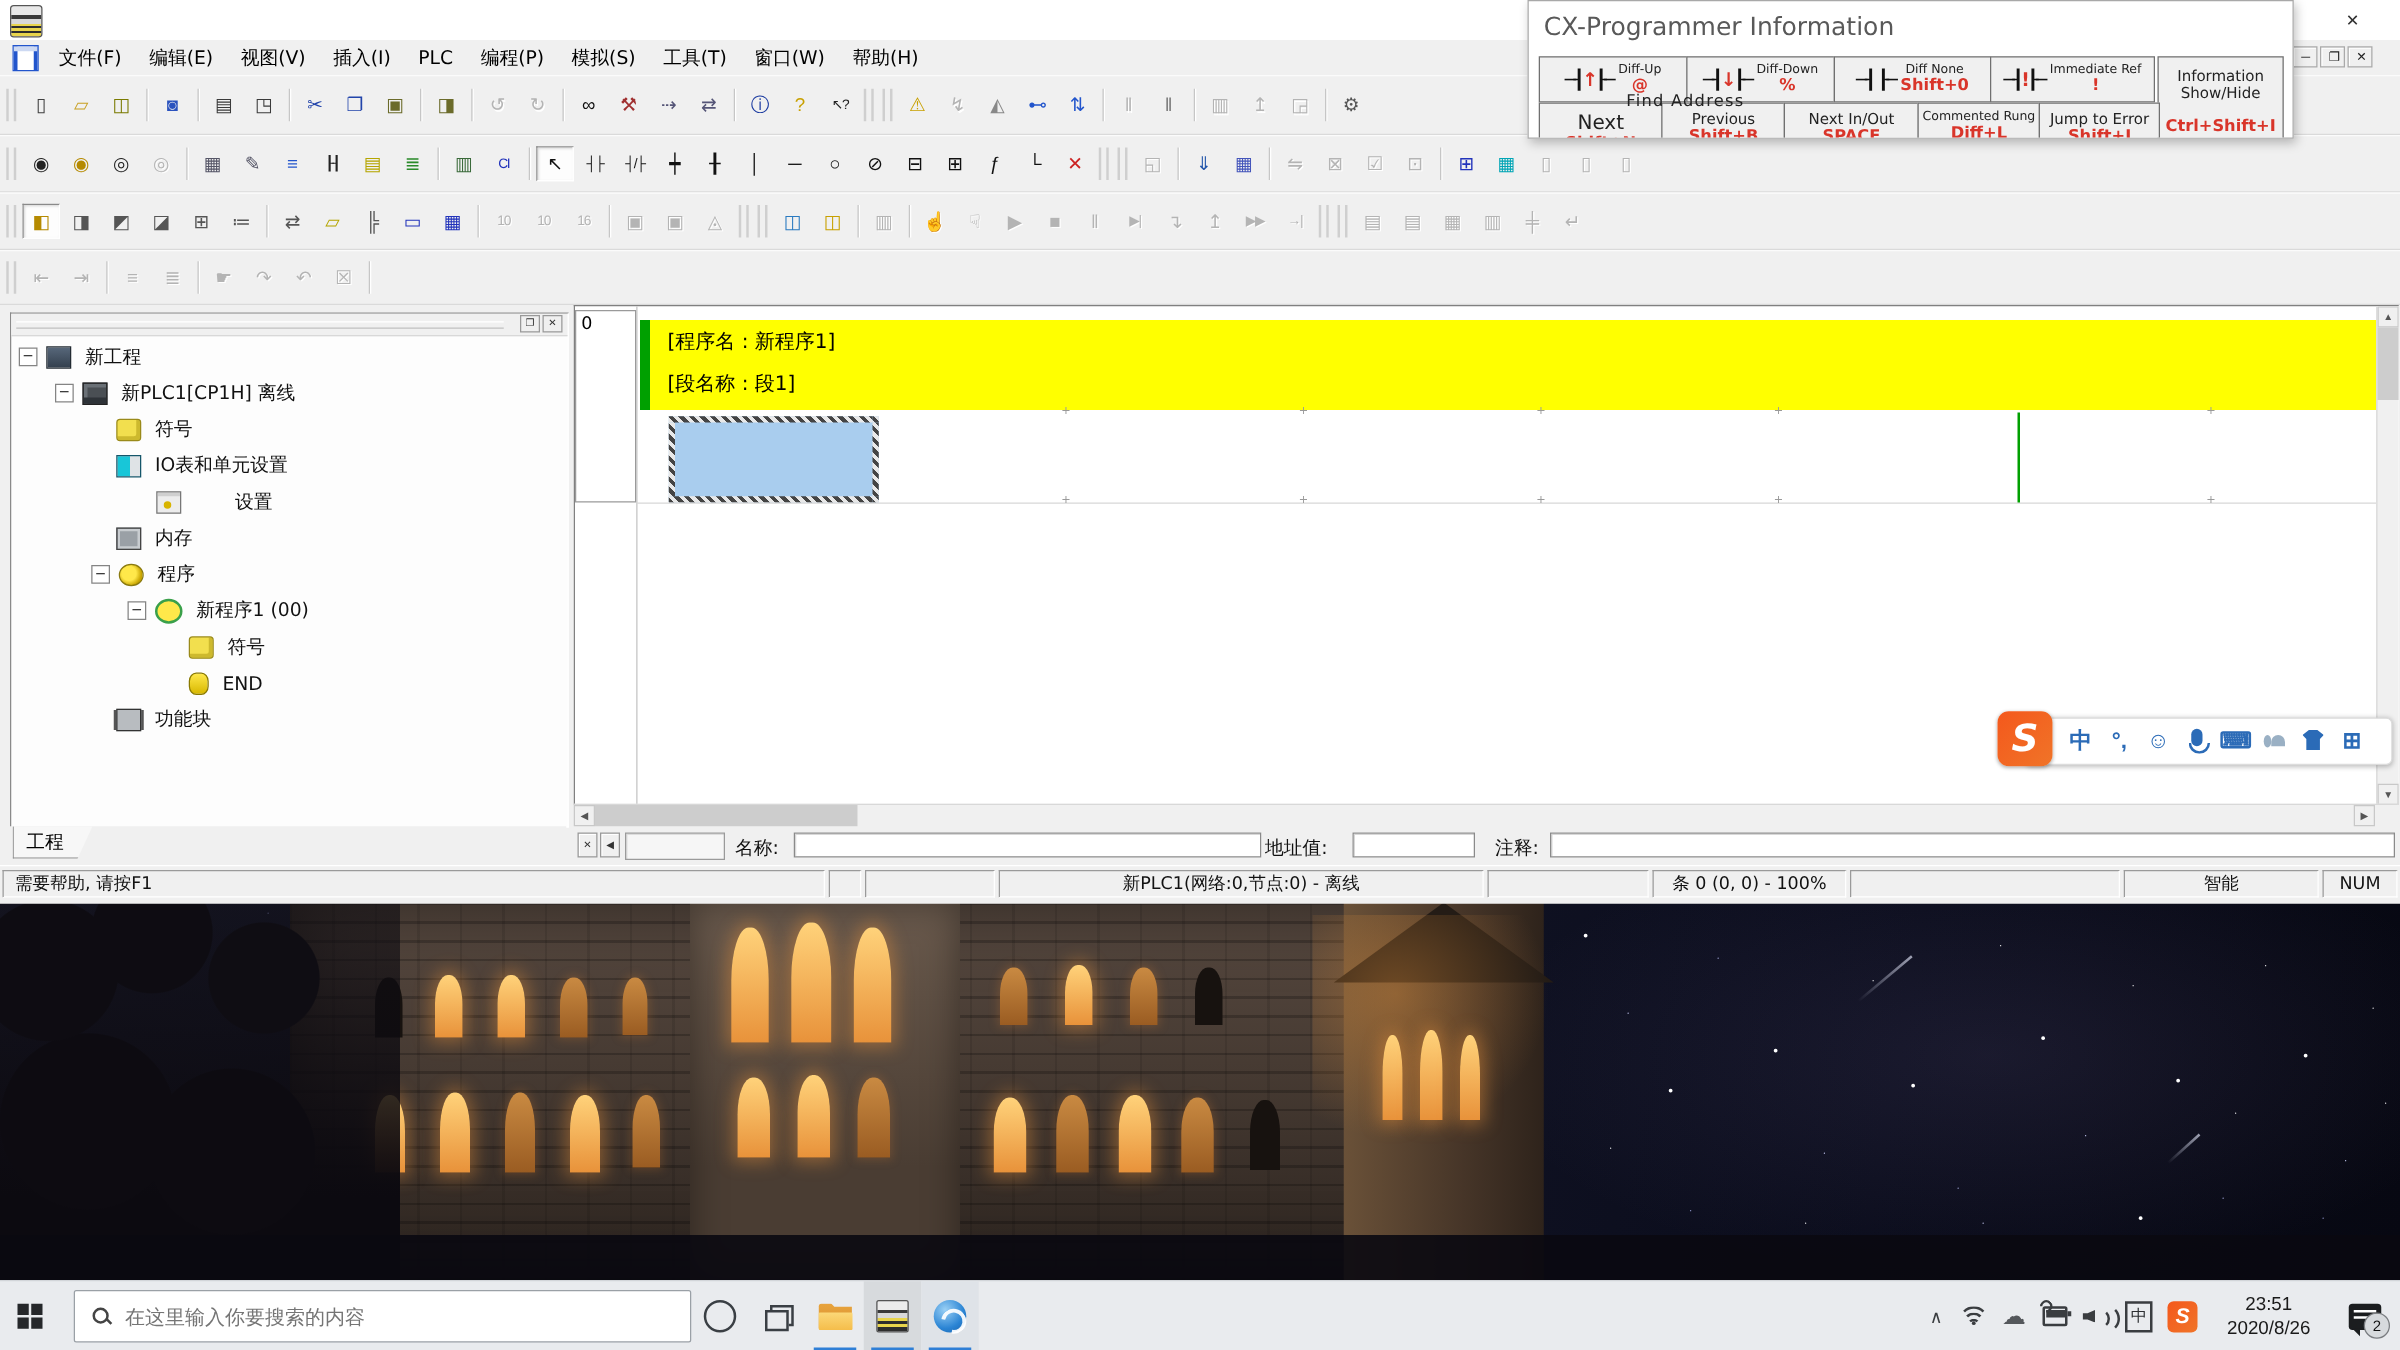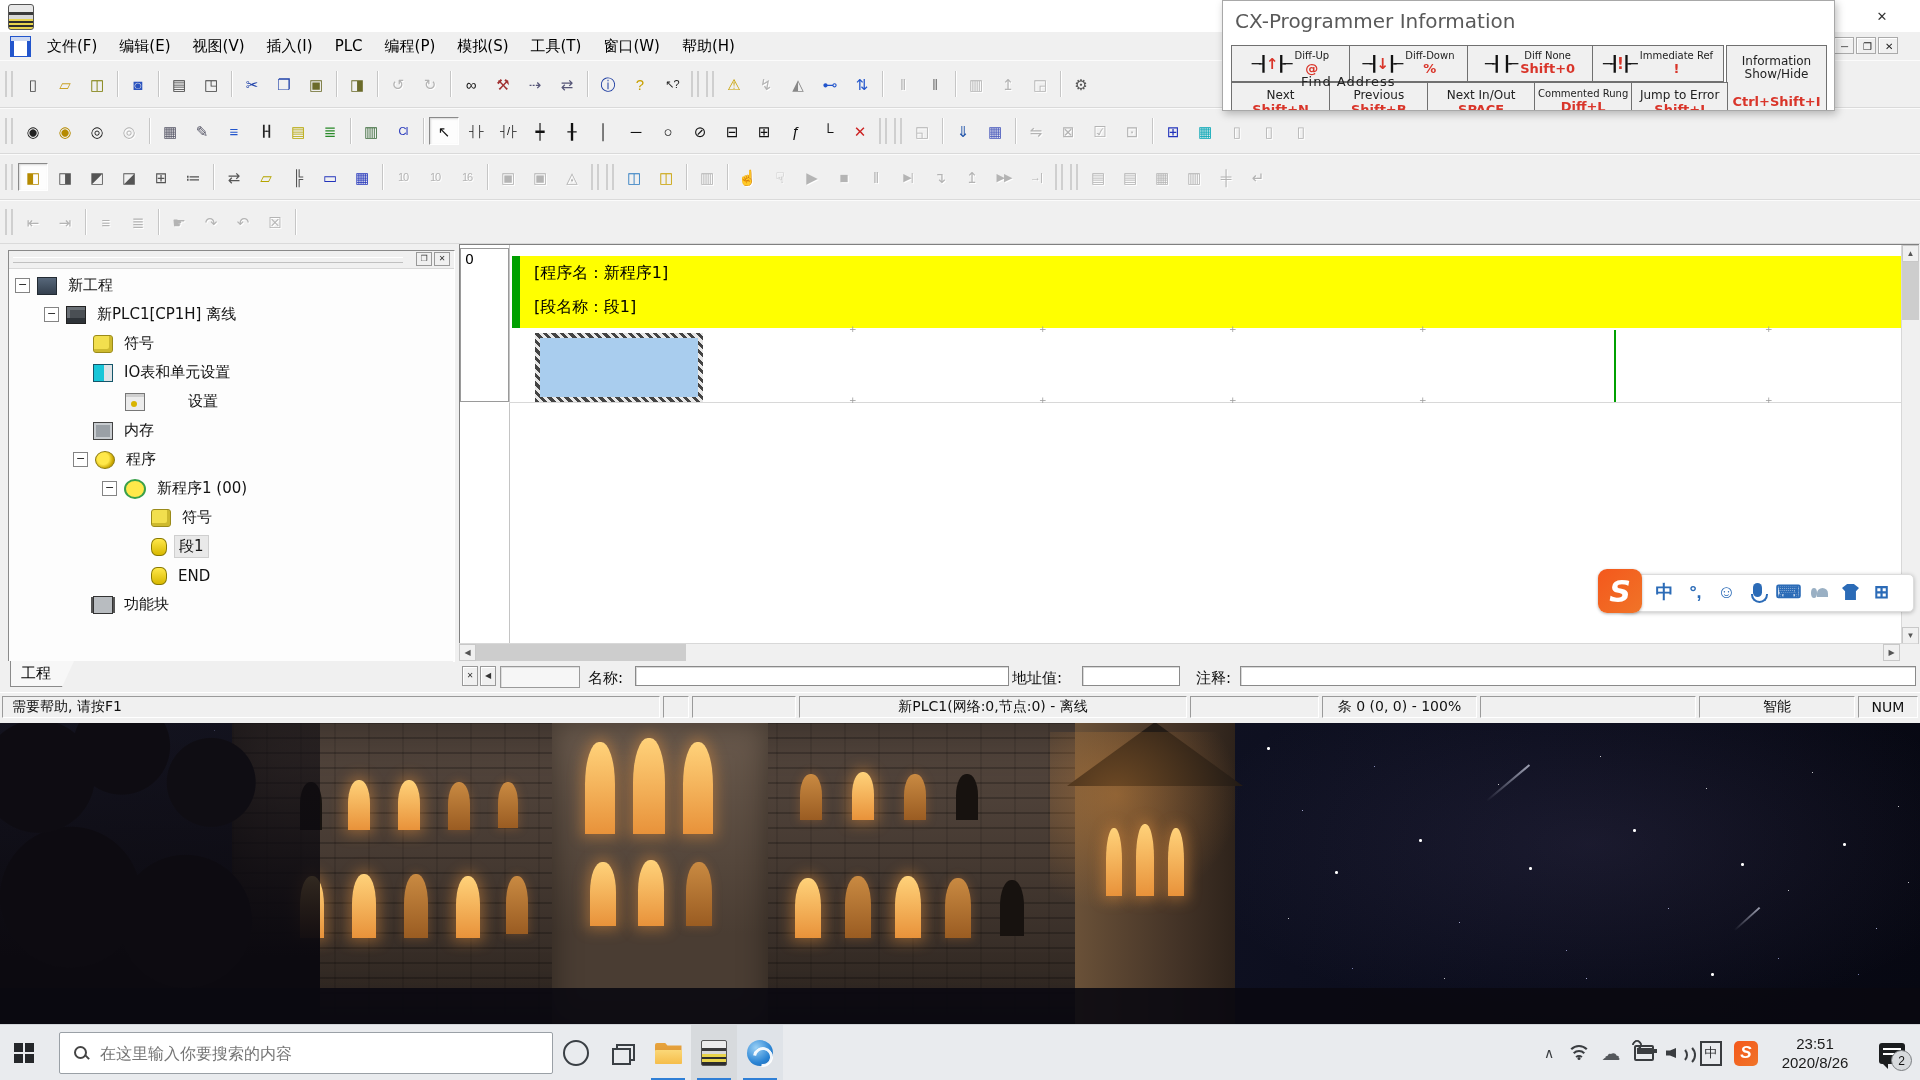--- a/index.html
+++ b/index.html
@@ -794,25 +794,20 @@
             <span class="tlabel">新程序1 (00)</span>
           </div>
           <div class="trow" style="padding-left: 122px;">
             <span class="expspace"></span>
             <span class="tico i-symbols"></span>
             <span class="tlabel">符号</span>
           </div>
           <div class="trow" style="padding-left: 122px;">
             <span class="expspace"></span>
             <span class="tico i-section"></span>
-            <span class="tlabel sel">段1</span>
-          </div>
-          <div class="trow" style="padding-left: 122px;">
-            <span class="expspace"></span>
-            <span class="tico i-section"></span>
             <span class="tlabel">END</span>
           </div>
           <div class="trow" style="padding-left: 64px;">
             <span class="expspace"></span>
             <span class="tico i-function-blocks"></span>
             <span class="tlabel">功能块</span>
           </div>
         </div>
     </div>
     <div id="panel-tabs">
@@ -911,21 +906,21 @@
           <span class="sym"><span>─┨</span><span class="red">!</span><span>┠─</span></span>
           <span class="cell-col">
               <span class="pt-label">Immediate Ref</span>
               <span class="pt-key">!</span>
             </span>
         </div>
       </div>
       <div id="row2wrap" style="margin-right:100px;">
         <span id="find-header">Find Address</span>
         <div class="ptc r2c" style="width:118px">
-          <span class="pt-label" style="font-size:12px">Next</span>
+          <span class="pt-label" style="font-size:16px">Next</span>
             <span class="pt-key">Shift+N</span>
         </div>
         <div class="ptc r2c" style="width:118px">
           <span class="pt-label" style="font-size:12px">Previous</span>
             <span class="pt-key">Shift+B</span>
         </div>
         <div class="ptc r2c" style="width:128px">
           <span class="pt-label" style="font-size:12px">Next In/Out</span>
             <span class="pt-key">SPACE</span>
         </div>

